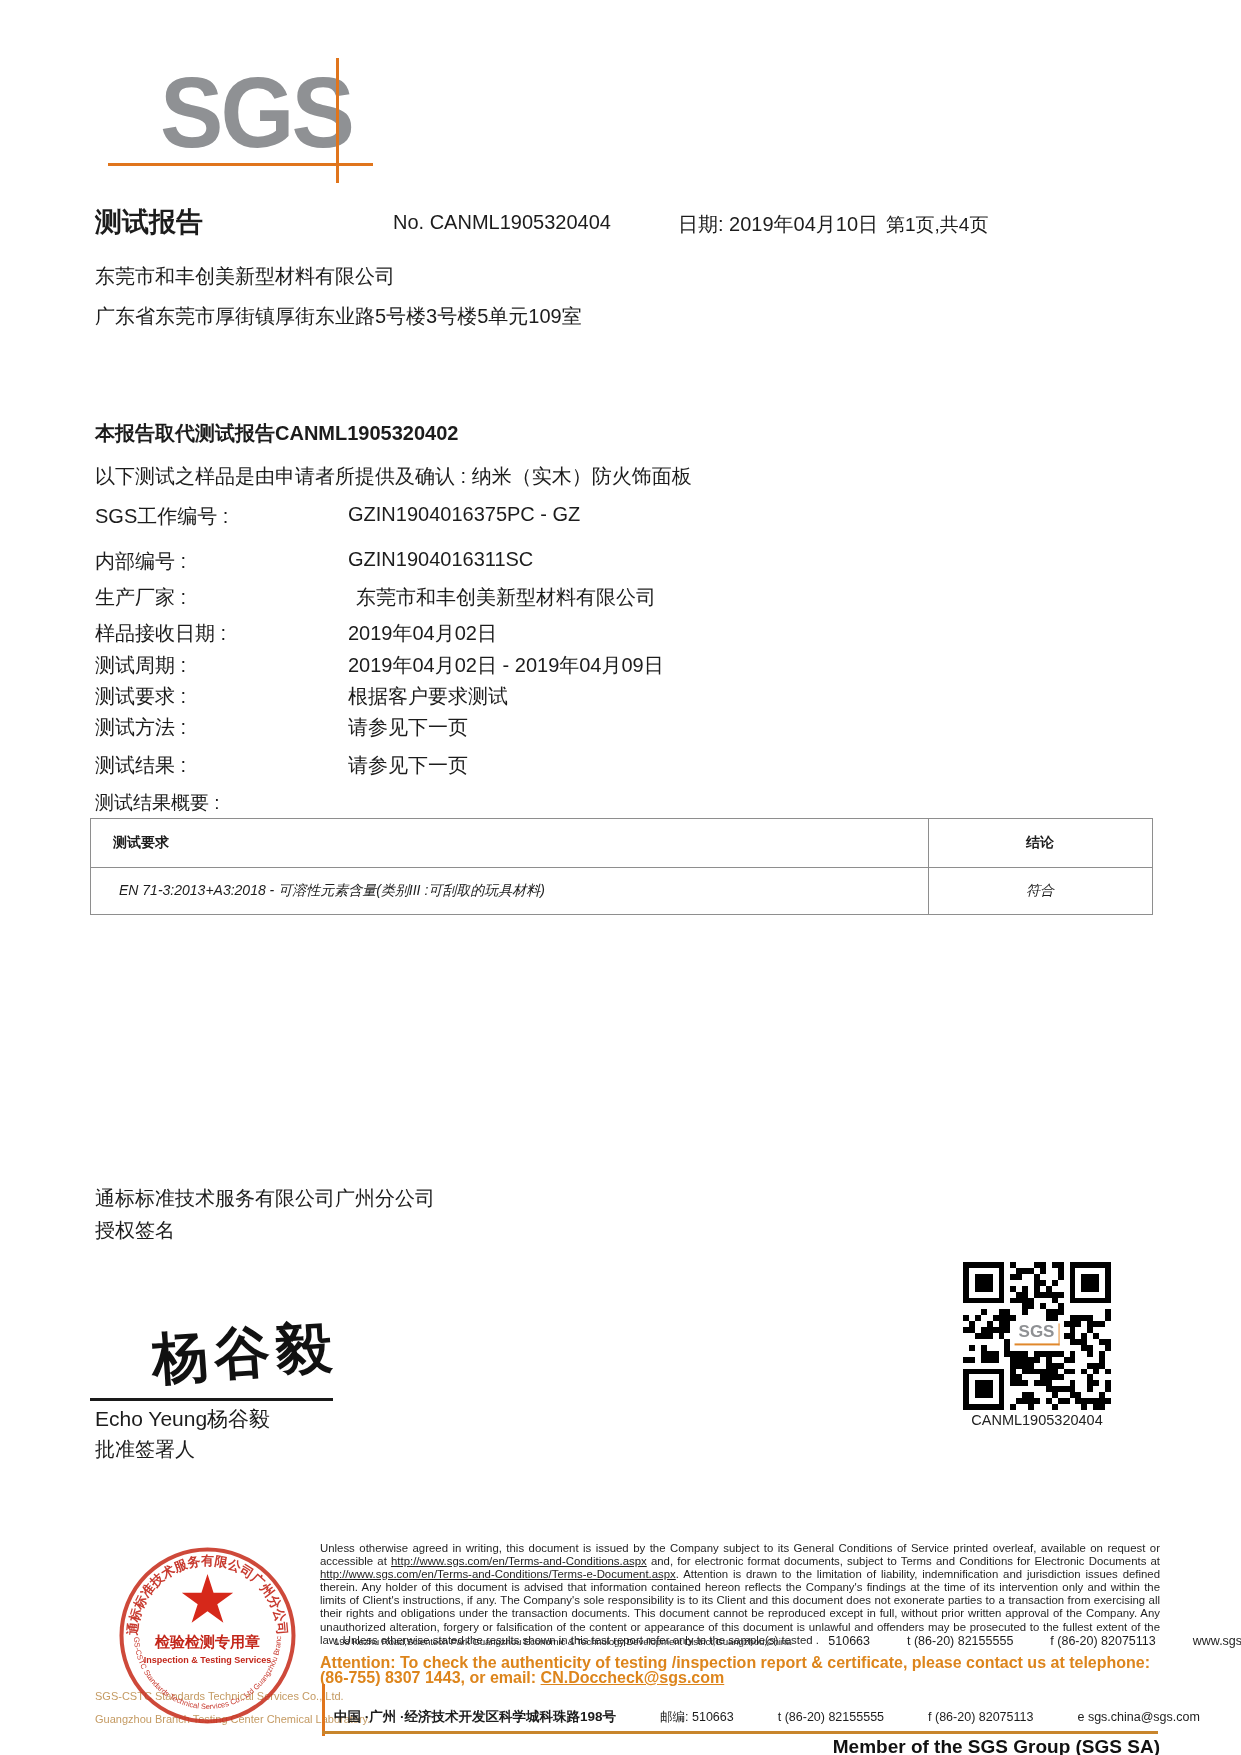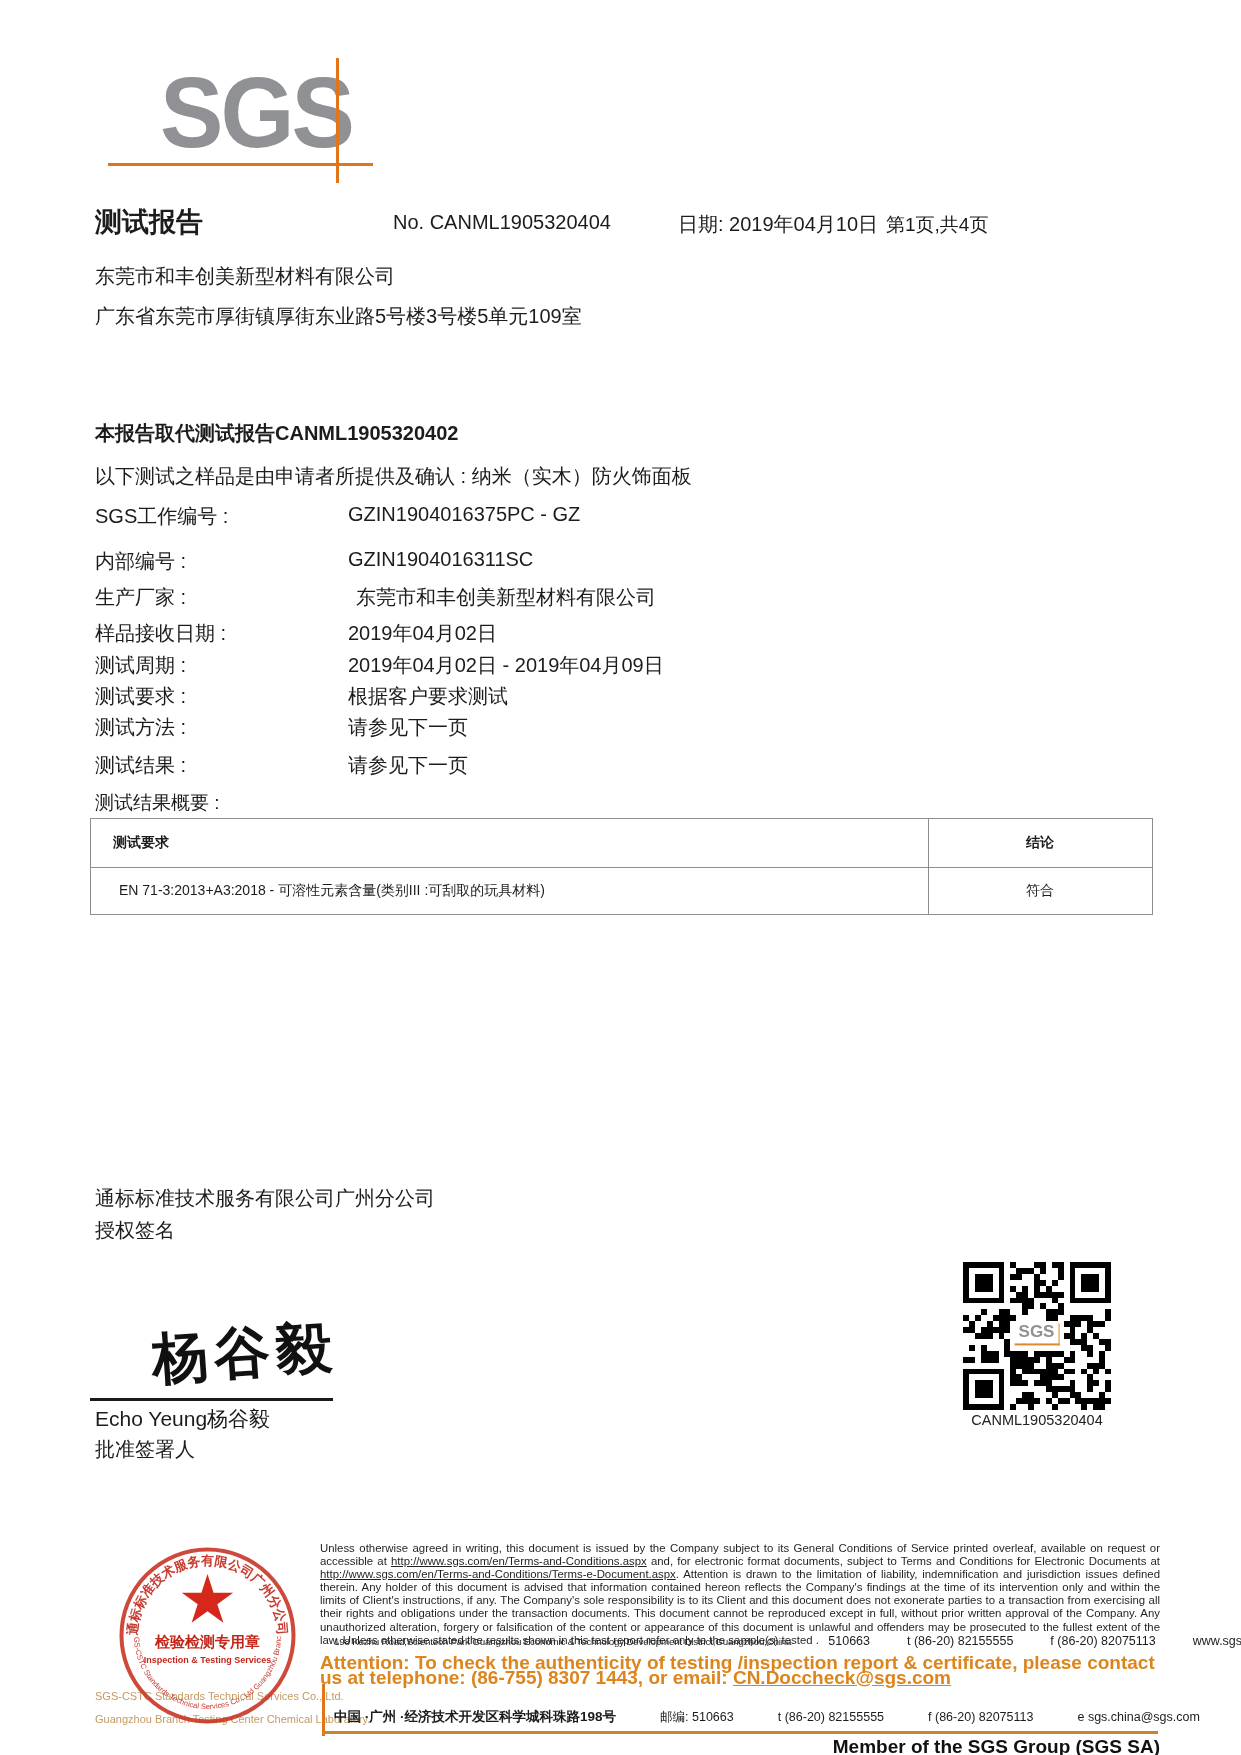--- a/index.html
+++ b/index.html
@@ -8,32 +8,32 @@
   .abs{position:absolute;}
   .logo-text{font-weight:800;font-size:100px;line-height:1;color:#8f9194;letter-spacing:-3px;transform:scaleX(.95);transform-origin:left;}
   .o-line{background:#e0751c;}
   .h1{font-size:27px;font-weight:700;}
   .t20{font-size:20px;}
   .t19{font-size:19px;}
   .bold{font-weight:700;}
   .summary-table{position:absolute;left:90px;top:818px;width:1063px;border-collapse:collapse;}
   .summary-table th,.summary-table td{border:1px solid #8e8e8e;font-size:14px;}
   .summary-table th{height:46px;text-align:left;padding-left:22px;font-weight:700;}
-  .summary-table td{height:44px;padding-left:28px;}
+  .summary-table td{height:44px;padding-left:28px;font-style:italic;}
   .summary-table th.col2,.summary-table td.col2{text-align:center;padding-left:0;width:222px;}
   .serifblock{font-family:"Liberation Serif","DejaVu Serif",serif;font-size:20px;}
   .signature{font-size:56px;font-weight:700;transform:rotate(-4deg);letter-spacing:6px;color:#111;}
   .sig-line{background:#1a1a1a;height:3px;}
   .qr-wrap{position:absolute;left:963px;top:1262px;width:148px;height:148px;}
   .qr-label{position:absolute;left:50%;top:50%;transform:translate(-50%,-58%);background:#fff;color:#8f9194;font-weight:800;font-size:17px;padding:0 4px 1px 4px;border-bottom:2px solid #e0882c;border-right:1px solid #e0882c;line-height:1.1;}
   .qr-caption{position:absolute;left:942px;top:1412px;width:190px;text-align:center;font-size:14.5px;color:#222;}
   .tan{color:#c49a62;font-size:11px;line-height:1.9;}
   .disclaimer{position:absolute;left:320px;top:1542px;width:840px;font-size:11.4px;line-height:13.1px;text-align:justify;color:#1f1f1f;}
   .disclaimer a,.att a{color:inherit;text-decoration:underline;}
-  .att{position:absolute;left:320px;top:1655px;width:845px;font-size:19px;font-weight:700;color:#dd851c;line-height:15px;}
+  .att{position:absolute;left:320px;top:1655px;width:845px;font-size:16px;font-weight:700;color:#dd851c;line-height:15px;}
   .addr-row{position:absolute;left:334px;width:824px;display:flex;align-items:baseline;white-space:nowrap;}
   .addr-en0{font-size:9.8px;letter-spacing:-0.2px;}
   .addr-num{font-size:12.5px;margin-left:8px;}
   .addr-cn0{font-size:13.5px;font-weight:600;width:352px;}
   .member{position:absolute;left:690px;top:1736px;width:470px;text-align:right;font-size:19px;font-weight:700;color:#111;}
   .stamp-svg{position:absolute;left:115px;top:1543px;pointer-events:none;}
 </style>
 </head>
 <body>
 

